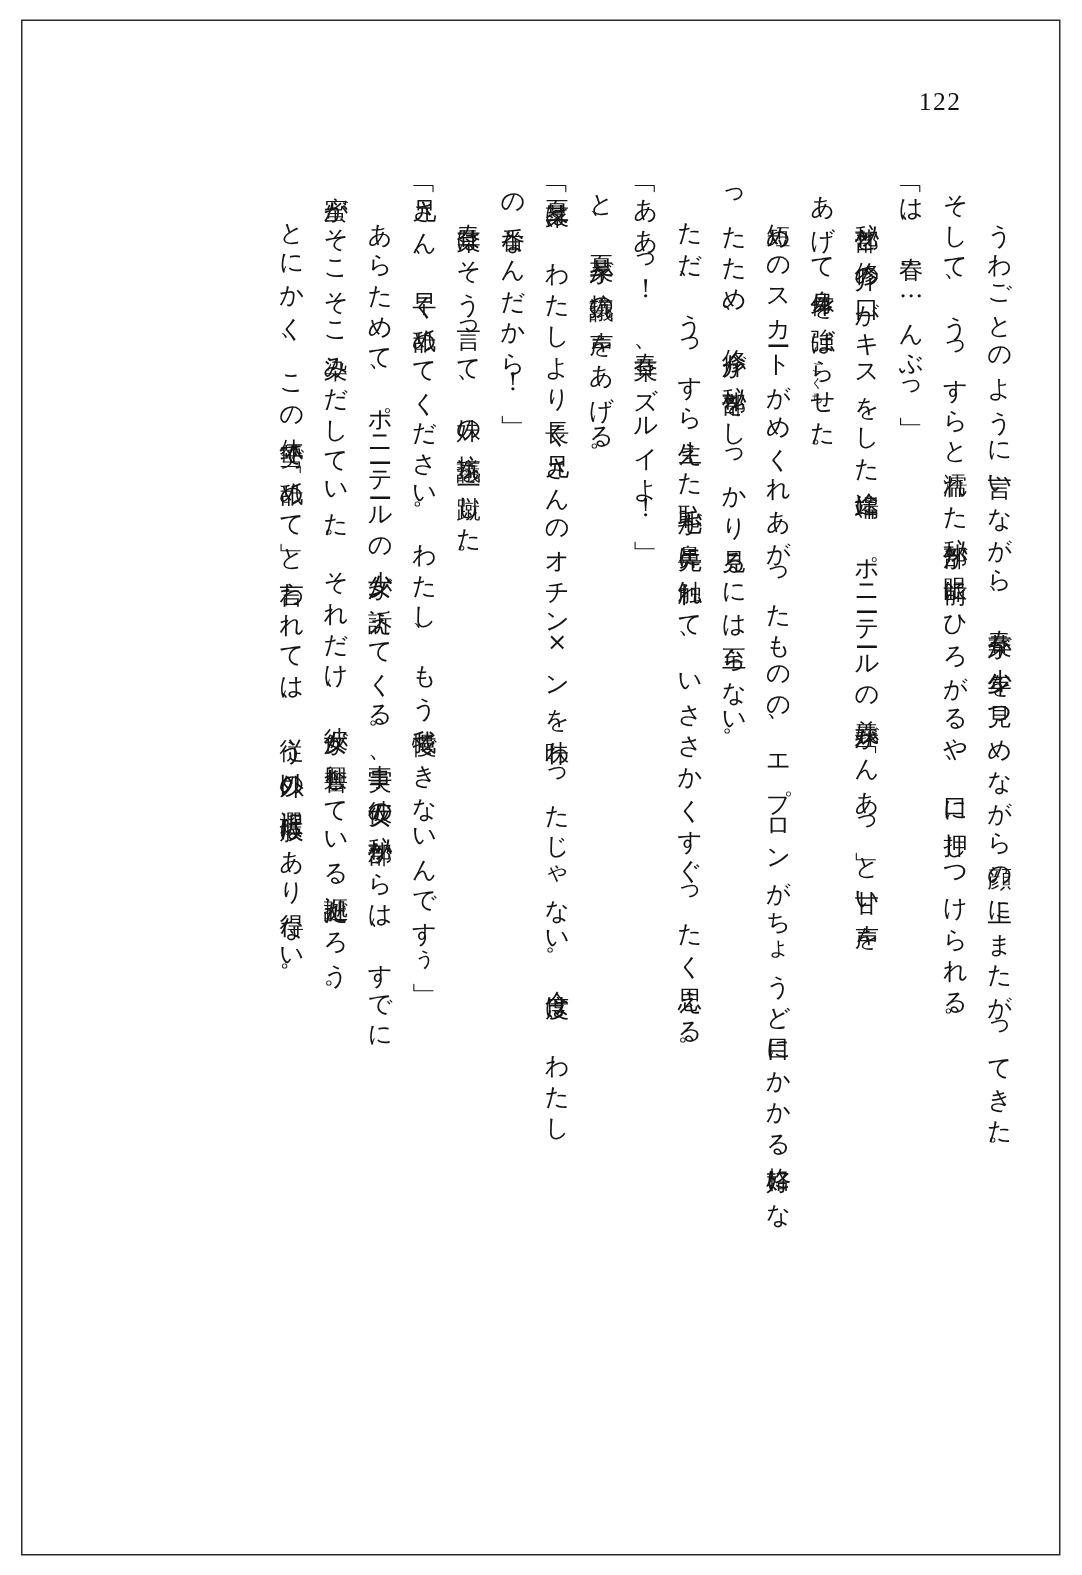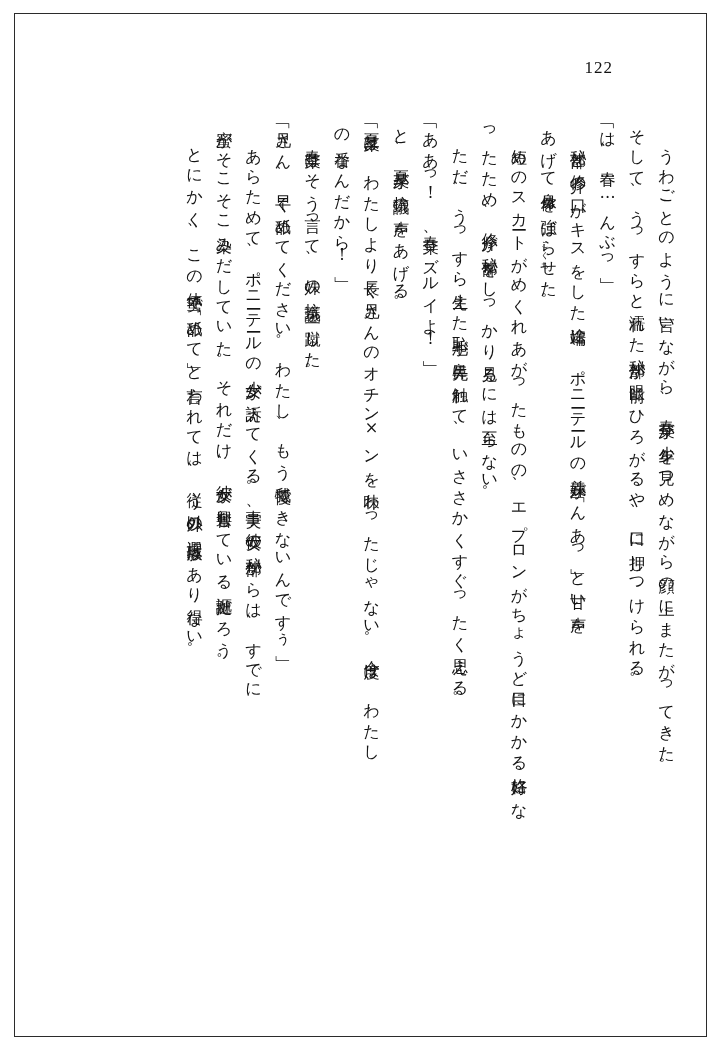--- a/index.html
+++ b/index.html
@@ -27,21 +27,21 @@
     top: 13px;
     width: 693px;
     height: 1024px;
     border: 1px solid #2b2b2b;
     box-sizing: border-box;
     pointer-events: none;
   }
   .page-number {
     position: absolute;
     top: 58px;
-    right: 108px;
+    right: 80px;
     font-size: 17px;
     letter-spacing: 1px;
     font-family: "Liberation Serif", "DejaVu Serif", serif;
     color: #111111;
   }
   .text-block {
     position: absolute;
     top: 118px;
     left: 56px;
     right: 40px;

